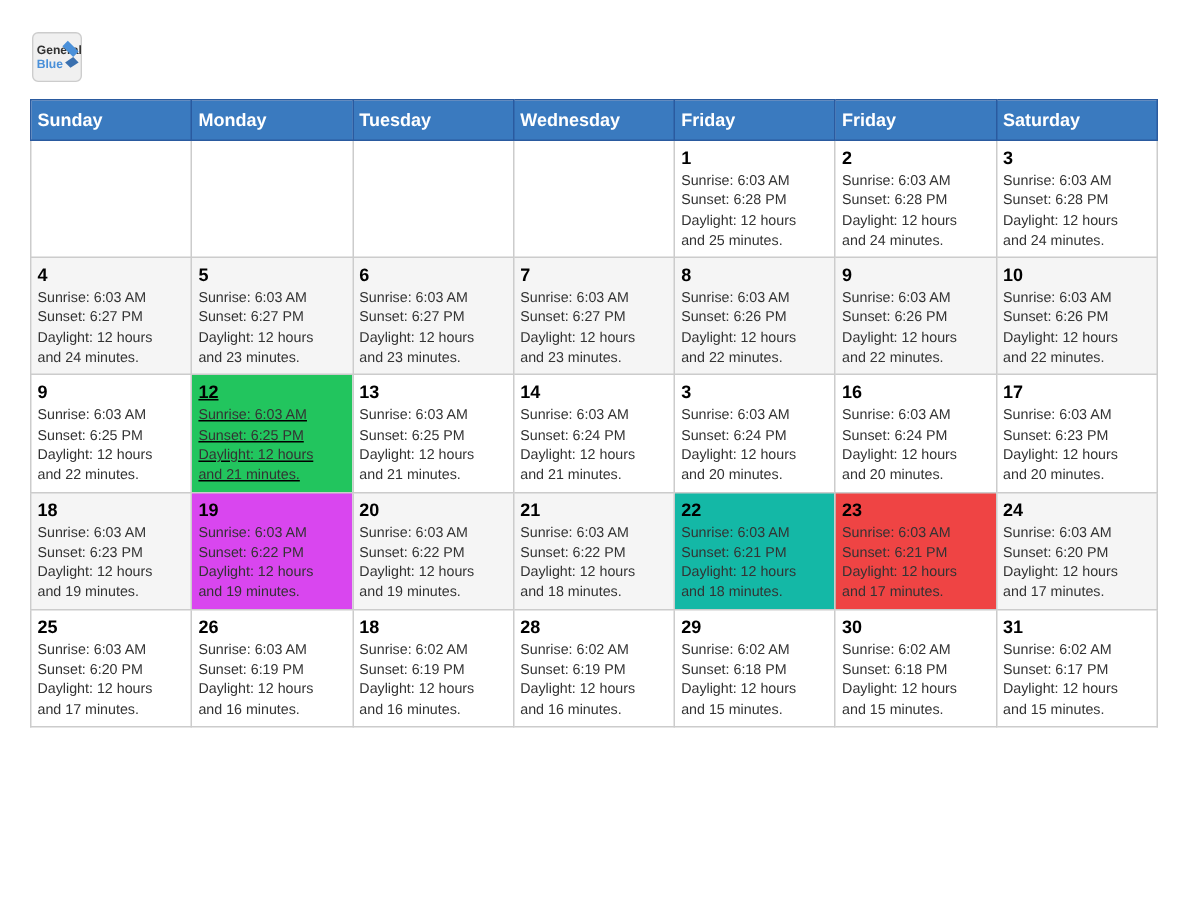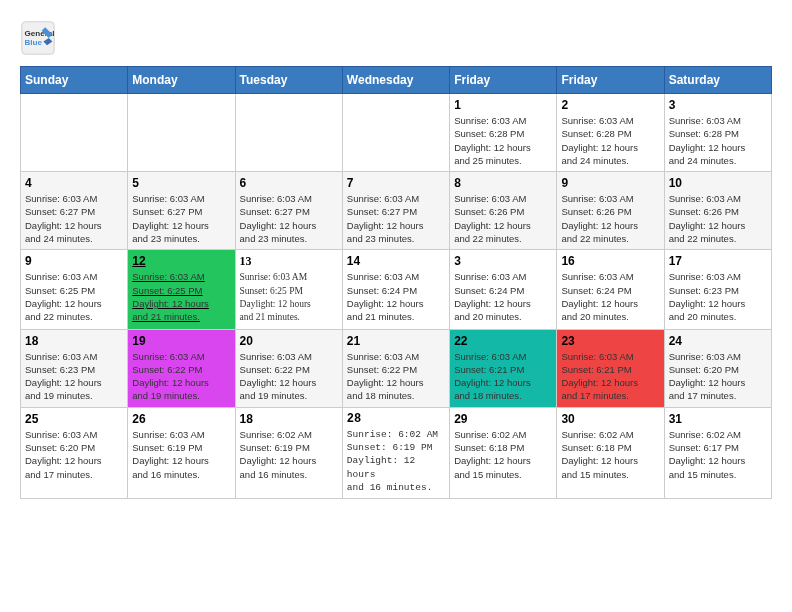--- a/index.html
+++ b/index.html
@@ -203,21 +203,21 @@
 Daylight: 12 hours
 and 22 minutes.</div>
         </td>
         <td style="background: #22c55e; text-decoration: underline;">
           <span class="day-number">12</span>
           <div class="day-info" style="white-space: pre-line;">Sunrise: 6:03 AM
 Sunset: 6:25 PM
 Daylight: 12 hours
 and 21 minutes.</div>
         </td>
-        <td style="background: rgb(255, 255, 255); font-family: Liberation Serif, serif;">
+        <td style="background: rgb(255, 255, 255);">
           <span class="day-number">13</span>
           <div class="day-info" style="white-space: pre-line;">Sunrise: 6:03 AM
 Sunset: 6:25 PM
 Daylight: 12 hours
 and 21 minutes.</div>
         </td>
         <td style="background: rgb(255, 255, 255);">
           <span class="day-number">14</span>
           <div class="day-info" style="white-space: pre-line;">Sunrise: 6:03 AM
 Sunset: 6:24 PM
@@ -312,21 +312,21 @@
 Daylight: 12 hours
 and 16 minutes.</div>
         </td>
         <td style="background: rgb(255, 255, 255);">
           <span class="day-number">18</span>
           <div class="day-info" style="white-space: pre-line;">Sunrise: 6:02 AM
 Sunset: 6:19 PM
 Daylight: 12 hours
 and 16 minutes.</div>
         </td>
-        <td style="background: rgb(255, 255, 255); font-family: Liberation Mono, monospace;">
+        <td style="background: rgb(255, 255, 255);">
           <span class="day-number">28</span>
           <div class="day-info" style="white-space: pre-line;">Sunrise: 6:02 AM
 Sunset: 6:19 PM
 Daylight: 12 hours
 and 16 minutes.</div>
         </td>
         <td style="background: rgb(255, 255, 255);">
           <span class="day-number">29</span>
           <div class="day-info" style="white-space: pre-line;">Sunrise: 6:02 AM
 Sunset: 6:18 PM

